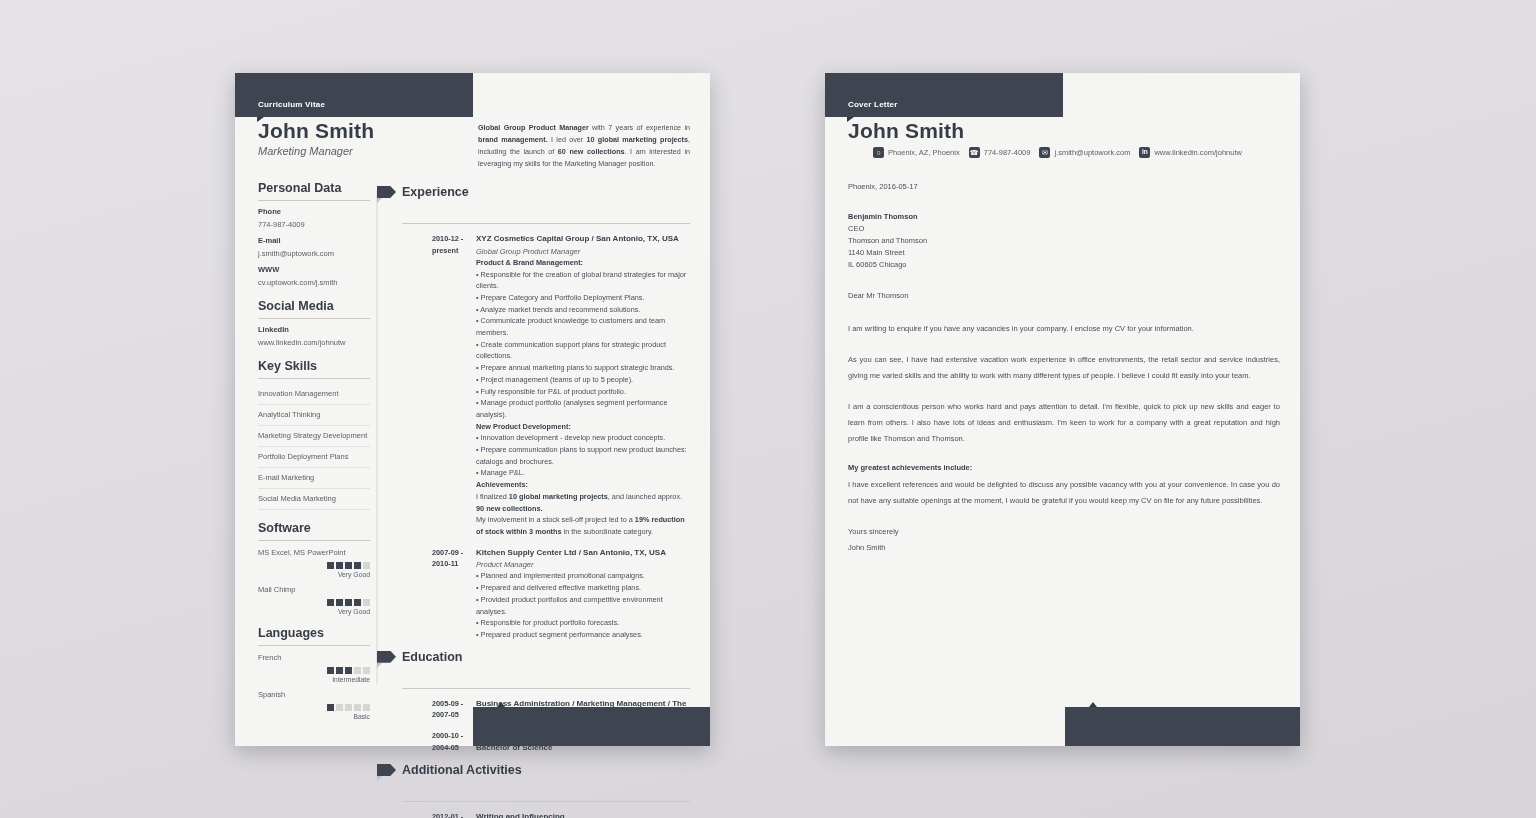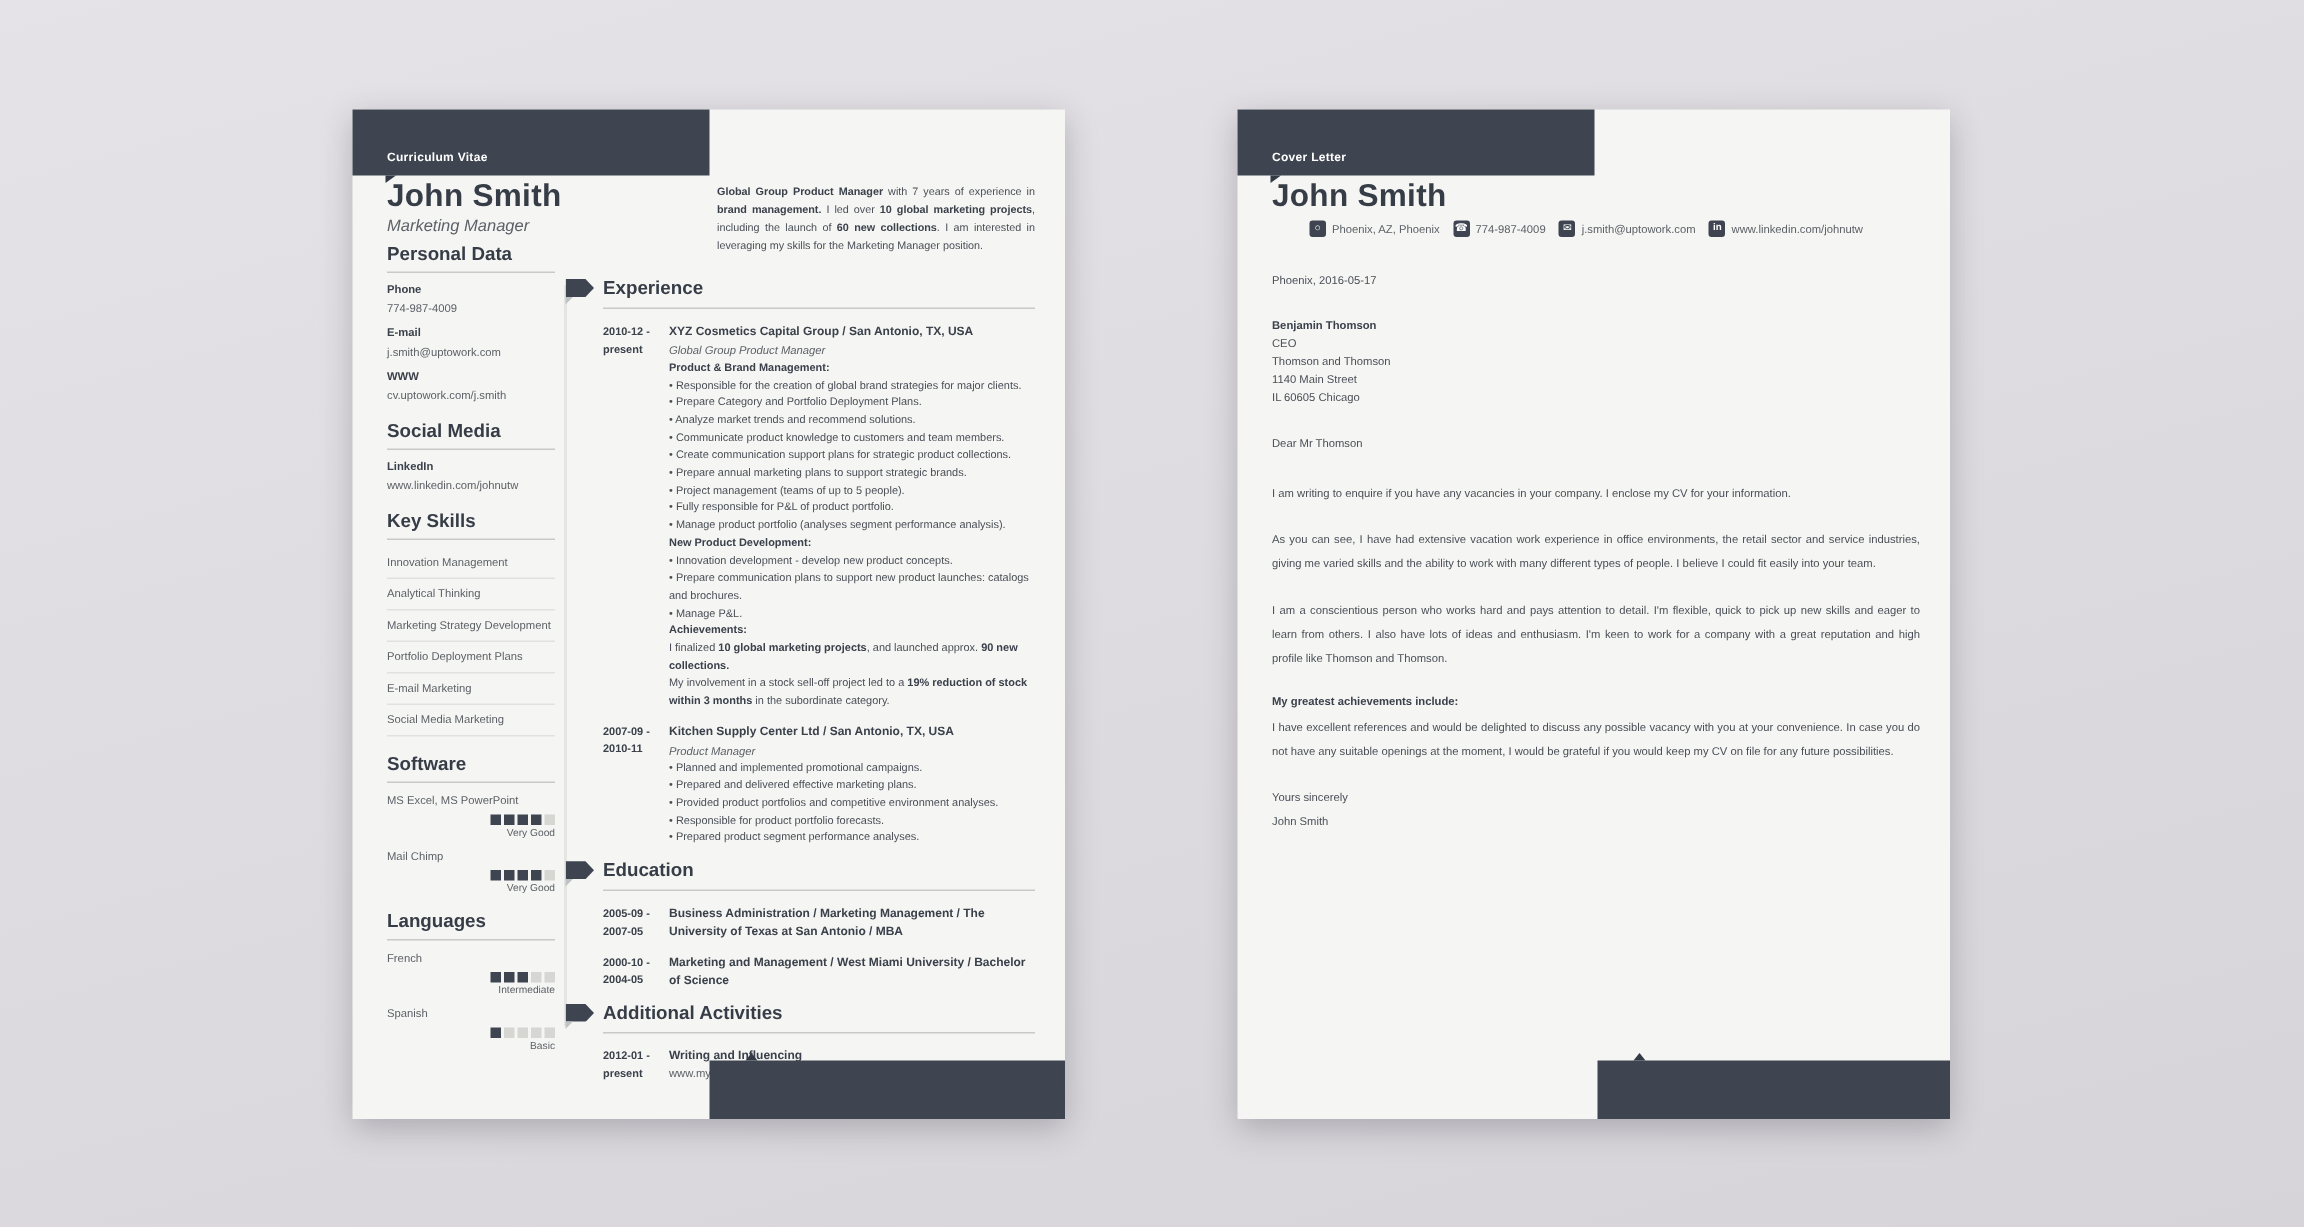--- a/index.html
+++ b/index.html
@@ -19,45 +19,45 @@
   .band-label{position:absolute;left:23px;bottom:8px;color:#ffffff;font-size:8px;font-weight:700;letter-spacing:.2px;}
 
   .name{position:absolute;left:23px;top:46px;font-size:21px;font-weight:700;color:#363d47;letter-spacing:.2px;}
   .cv-subtitle{position:absolute;left:23px;top:72px;font-size:11px;font-style:italic;color:#5c6167;}
 
   .summary{position:absolute;left:243px;top:49px;width:212px;font-size:7.2px;line-height:11.9px;
     text-align:justify;color:#4a4f57;}
   .b{font-weight:700;color:#3a414b;}
 
   
-  .sidebar{position:absolute;left:23px;top:89px;width:112px;}
+  .sidebar{position:absolute;left:23px;top:108px;width:112px;}
   .side-title{font-size:12.5px;font-weight:700;color:#363d47;margin:11px 0 5px;
     padding-bottom:5px;border-bottom:1px solid #c9c9c6;}
   .side-title.first{margin-top:0;}
   .fl{font-size:7.5px;font-weight:700;color:#3a414b;margin-top:6px;line-height:10px;}
   .fv{font-size:7.5px;color:#5c6167;margin-top:3px;line-height:10px;}
   .skill-list{list-style:none;margin:2px 0 0;padding:0;}
   .skill-list li{font-size:7.5px;color:#5c6167;padding:5px 0 6px;border-bottom:1px solid #e1e1de;}
   .tool{margin-top:7px;}
   .tool-name{font-size:7.5px;color:#5c6167;line-height:10px;}
   .sq-row{display:flex;justify-content:flex-end;gap:2px;margin-top:4px;}
   .sq{width:7px;height:7px;background:#d6d6d3;}
   .sq.on{background:#3e4550;}
   .sq-label{text-align:right;font-size:6.8px;color:#5c6167;margin-top:2px;}
 
   
   .timeline{position:absolute;left:141px;top:117px;width:2px;height:494px;background:#e5e5e2;}
   .main{position:absolute;left:167px;top:112px;width:288px;}
   .sec-head{position:relative;font-size:12.5px;font-weight:700;color:#363d47;
-    padding-bottom:6px;border-bottom:1px solid #c9c9c6;margin:0 0 9px;}
+    padding-bottom:24px;border-bottom:1px solid #c9c9c6;margin:0 0 9px;}
   .flag{position:absolute;left:-25px;top:1px;width:19px;height:12px;background:#3e4550;
     clip-path:polygon(0 0,70% 0,100% 50%,70% 100%,0 100%);}
   .flag-fold{position:absolute;left:-25px;top:13px;width:0;height:0;
     border-top:5px solid #c0c3c6;border-right:5px solid transparent;}
-  .entry{display:flex;margin-bottom:9px;}
+  .entry{display:flex;margin-bottom:9px;margin-left:30px;}
   .dates{width:44px;flex:none;font-size:7.3px;font-weight:700;color:#3a414b;line-height:11.5px;}
   .ebody{flex:1;}
   .company{font-size:8px;font-weight:700;color:#3a414b;line-height:11.8px;}
   .role{font-size:7.5px;font-style:italic;color:#5c6167;line-height:11px;margin-top:1px;}
   .subhead{font-size:7.3px;font-weight:700;color:#3a414b;line-height:11.7px;}
   .blist{list-style:none;margin:0;padding:0;}
   .blist li{font-size:7.3px;color:#4a4f57;line-height:11.7px;}
   .blist li::before{content:'• ';}
   .ach{margin:0;font-size:7.3px;color:#4a4f57;line-height:11.7px;}
   .act-url{font-size:7.5px;color:#5c6167;line-height:11.5px;}

